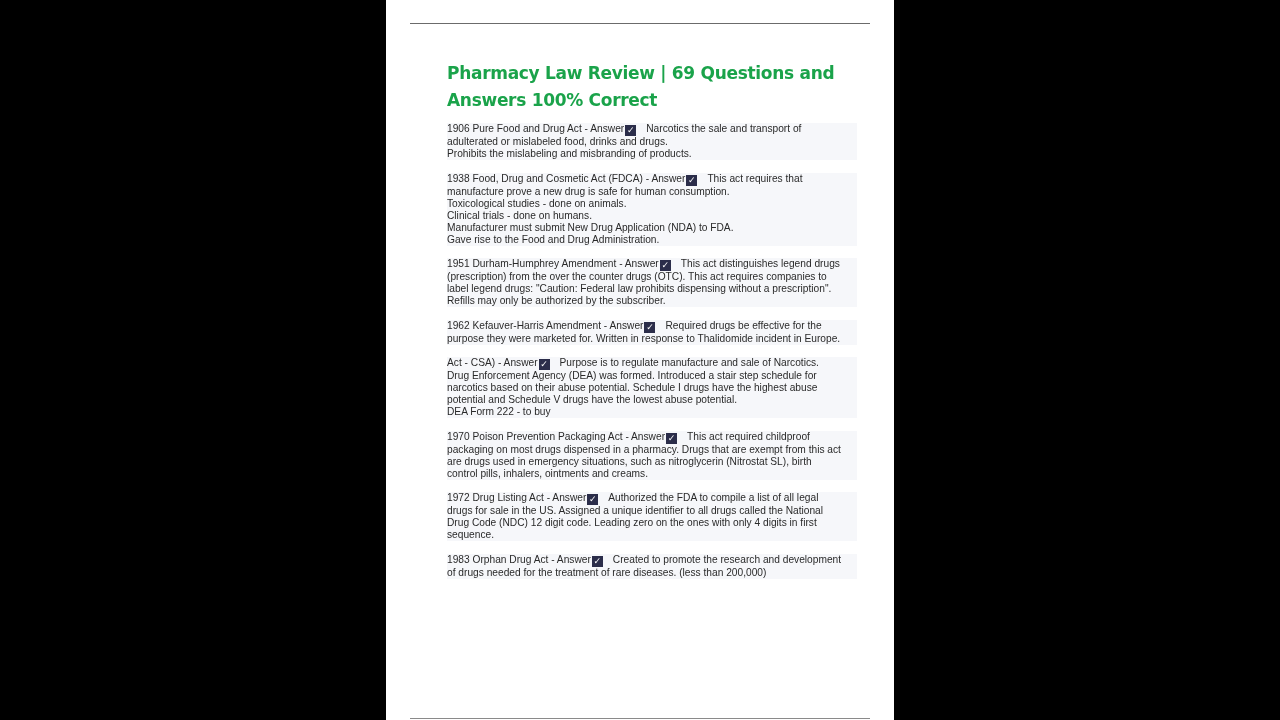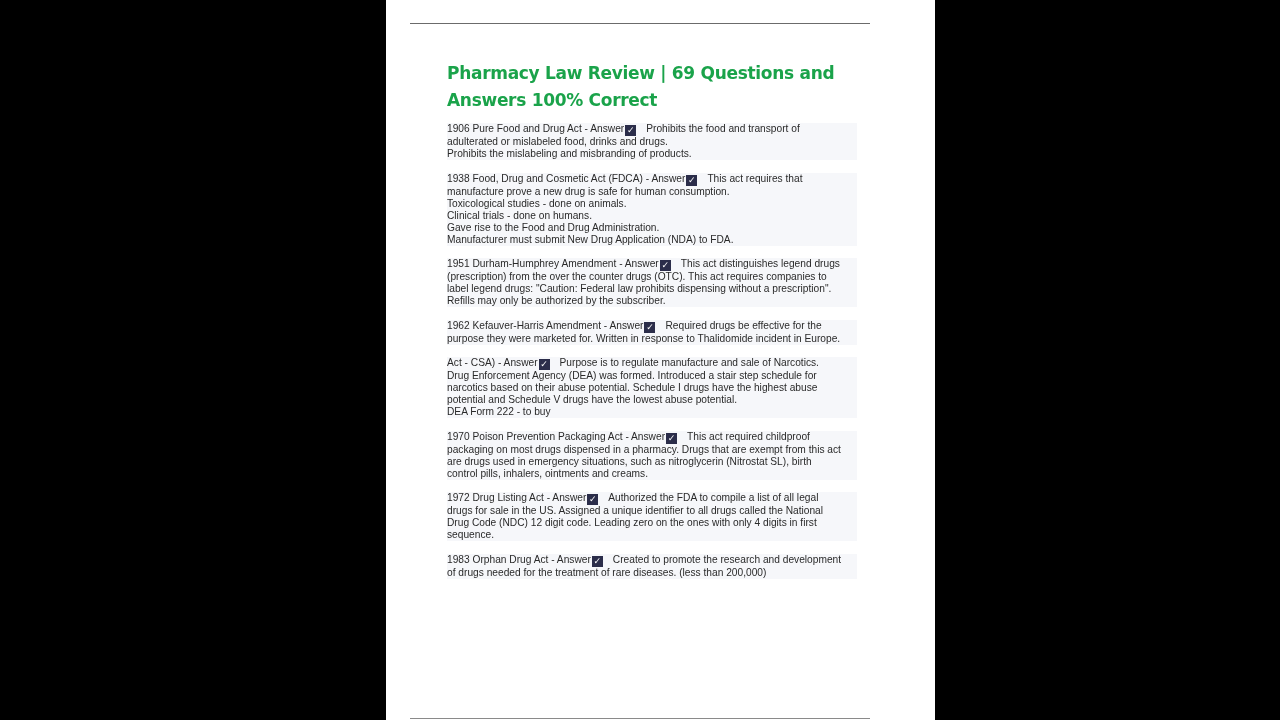--- a/index.html
+++ b/index.html
@@ -7,21 +7,21 @@
       padding: 0;
       width: 1280px;
       height: 720px;
       background: #000000;
       overflow: hidden;
     }
     .page {
       position: absolute;
       left: 386px;
       top: 0;
-      width: 549px;
+      width: 508px;
       height: 720px;
       background: #ffffff;
     }
     .rule-top {
       position: absolute;
       left: 24px;
       top: 23px;
       width: 460px;
       height: 1px;
       background: #6b6b6b;
@@ -86,31 +86,31 @@
 <div class="page">
   <div class="rule-top"></div>
 
   <h1 class="title">
     <span>Pharmacy Law Review | 69 Questions and</span><br>
     <span>Answers 100% Correct</span>
   </h1>
 
   <div class="entries" id="qa-list">
       <div class="entry">
-        <span class="line"><span>1906 Pure Food and Drug Act - Answer</span><span class="check">✓</span><span>Prohibits the food and transport of</span></span>
+        <span class="line"><span>1906 Pure Food and Drug Act - Answer</span><span class="check">✓</span><span>Narcotics the sale and transport of</span></span>
         <span class="line">adulterated or mislabeled food, drinks and drugs.</span>
         <span class="line">Prohibits the mislabeling and misbranding of products.</span>
       </div>
       <div class="entry">
         <span class="line"><span>1938 Food, Drug and Cosmetic Act (FDCA) - Answer</span><span class="check">✓</span><span>This act requires that</span></span>
         <span class="line">manufacture prove a new drug is safe for human consumption.</span>
         <span class="line">Toxicological studies - done on animals.</span>
         <span class="line">Clinical trials - done on humans.</span>
+        <span class="line">Manufacturer must submit New Drug Application (NDA) to FDA.</span>
         <span class="line">Gave rise to the Food and Drug Administration.</span>
-        <span class="line">Manufacturer must submit New Drug Application (NDA) to FDA.</span>
       </div>
       <div class="entry">
         <span class="line"><span>1951 Durham-Humphrey Amendment - Answer</span><span class="check">✓</span><span>This act distinguishes legend drugs</span></span>
         <span class="line">(prescription) from the over the counter drugs (OTC). This act requires companies to</span>
         <span class="line">label legend drugs: "Caution: Federal law prohibits dispensing without a prescription".</span>
         <span class="line">Refills may only be authorized by the subscriber.</span>
       </div>
       <div class="entry">
         <span class="line"><span>1962 Kefauver-Harris Amendment - Answer</span><span class="check">✓</span><span>Required drugs be effective for the</span></span>
         <span class="line">purpose they were marketed for. Written in response to Thalidomide incident in Europe.</span>

